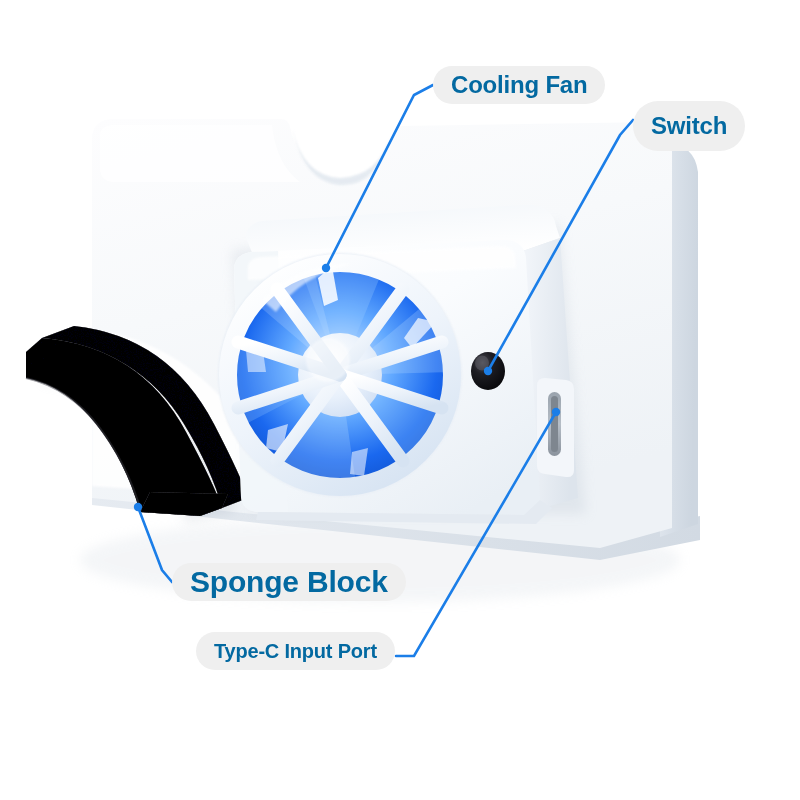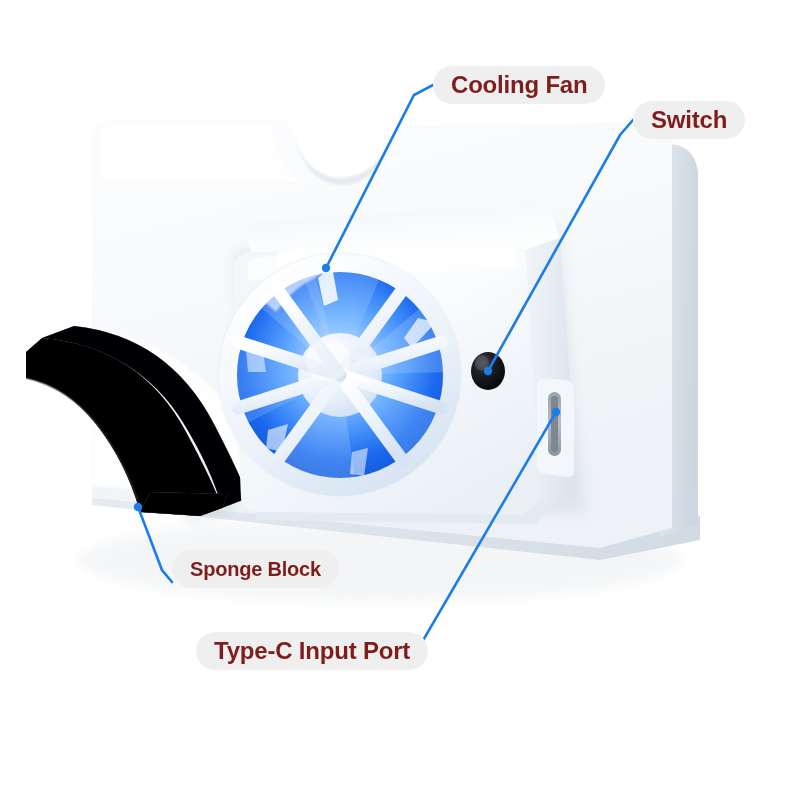--- a/index.html
+++ b/index.html
@@ -22,53 +22,53 @@
     width: 800px;
     height: 800px;
   }
   .callout {
     position: absolute;
     display: inline-flex;
     align-items: center;
     justify-content: center;
     background: #efefef;
     border-radius: 999px;
-    color: #7f1d1d;
+    color: #0369a1;
     font-family: "Liberation Sans", sans-serif;
     font-weight: bold;
     white-space: nowrap;
     letter-spacing: -0.2px;
   }
   #callout-cooling-fan {
     left: 433px;
     top: 66px;
     height: 38px;
     padding: 0 18px;
     font-size: 24px;
   }
   #callout-switch {
     left: 633px;
     top: 101px;
+    height: 50px;
+    padding: 0 18px;
+    font-size: 24px;
+  }
+  #callout-sponge-block {
+    left: 172px;
+    top: 563px;
     height: 38px;
     padding: 0 18px;
-    font-size: 24px;
-  }
-  #callout-sponge-block {
-    left: 172px;
-    top: 550px;
-    height: 38px;
-    padding: 0 18px;
-    font-size: 20px;
+    font-size: 30px;
   }
   #callout-typec {
     left: 196px;
     top: 632px;
     height: 38px;
     padding: 0 18px;
-    font-size: 24px;
+    font-size: 20px;
   }
   #brand {
     position: absolute;
     left: 560px;
     top: 592px;
     width: 230px;
     height: 190px;
   }
   #brand-logo {
     position: absolute;

